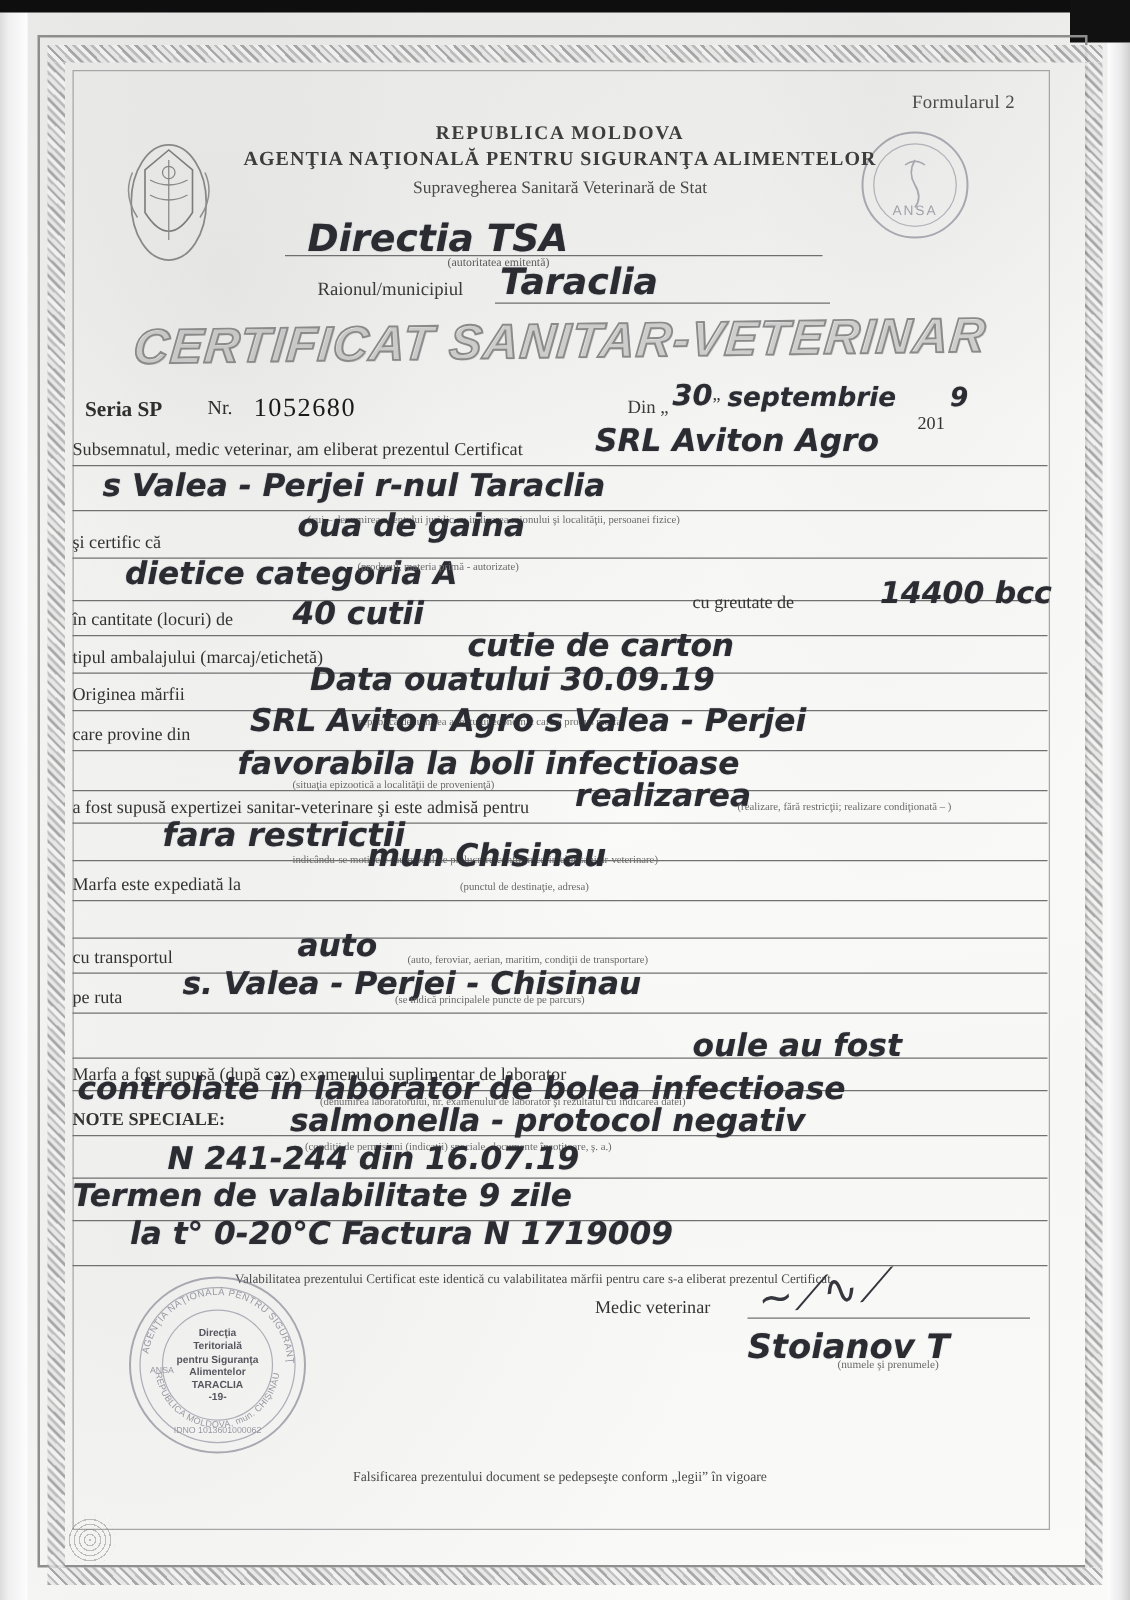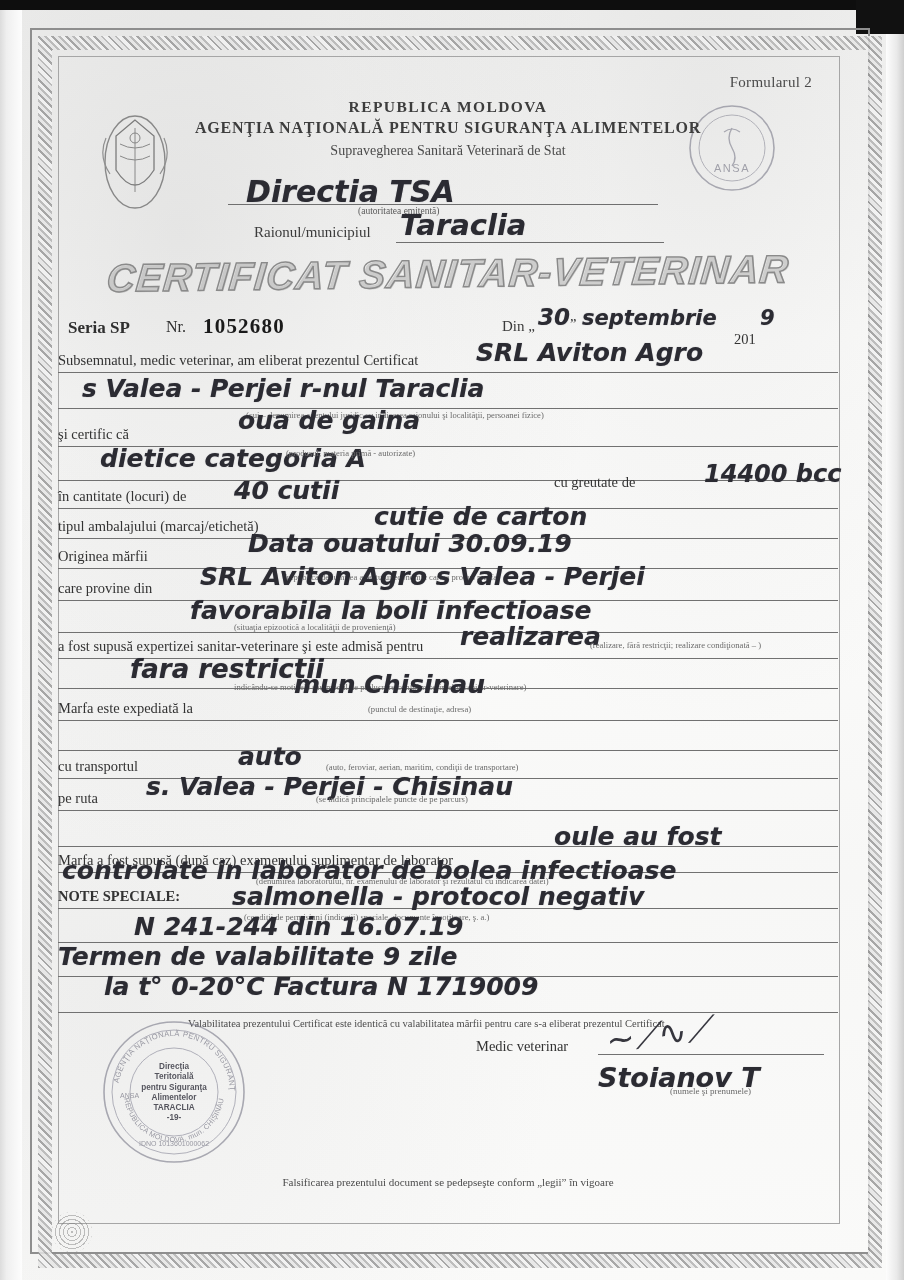--- a/index.html
+++ b/index.html
@@ -214,21 +214,21 @@
     left: 108px;
     top: 262px;
     font-size: 16px;
     color: #2f2f2f;
   }
   .nr-value {
     position: absolute;
     left: 145px;
     top: 258px;
     font-size: 21px;
-    font-weight: 700;
+    font-weight: 400;
     letter-spacing: 1.2px;
     color: #1a1a1a;
   }
   .din-label {
     position: absolute;
     left: 444px;
     top: 262px;
     font-size: 15px;
     color: #3b3b3b;
     text-align: right;

